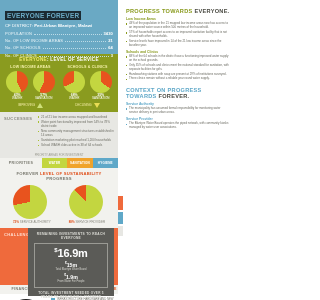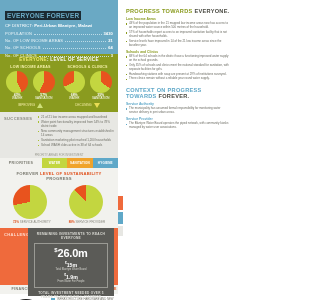--- a/index.html
+++ b/index.html
@@ -374,21 +374,21 @@
       <ul class="r-list r-list2">
         <li>The Blantyre Water Board operates the piped network, with community kiosks managed by water user associations.</li>
       </ul>
     </div>
   </div>
 
   <div class="money">
     <div class="money-title">REMAINING INVESTMENTS TO REACH EVERYONE</div>
     <div class="money-box">
       <div class="money-big">
-        <sup>$</sup><span>26.0m</span>
+        <sup>$</sup><span>16.9m</span>
       </div>
       <div class="money-mid">
         <sup>$</sup><span>15m</span>
       </div>
       <div class="money-note">Total Blantyre Water Board</div>
       <div class="money-mid">
         <sup>$</sup><span>1.9m</span>
       </div>
       <div class="money-note">From Water For People</div>
     </div>

